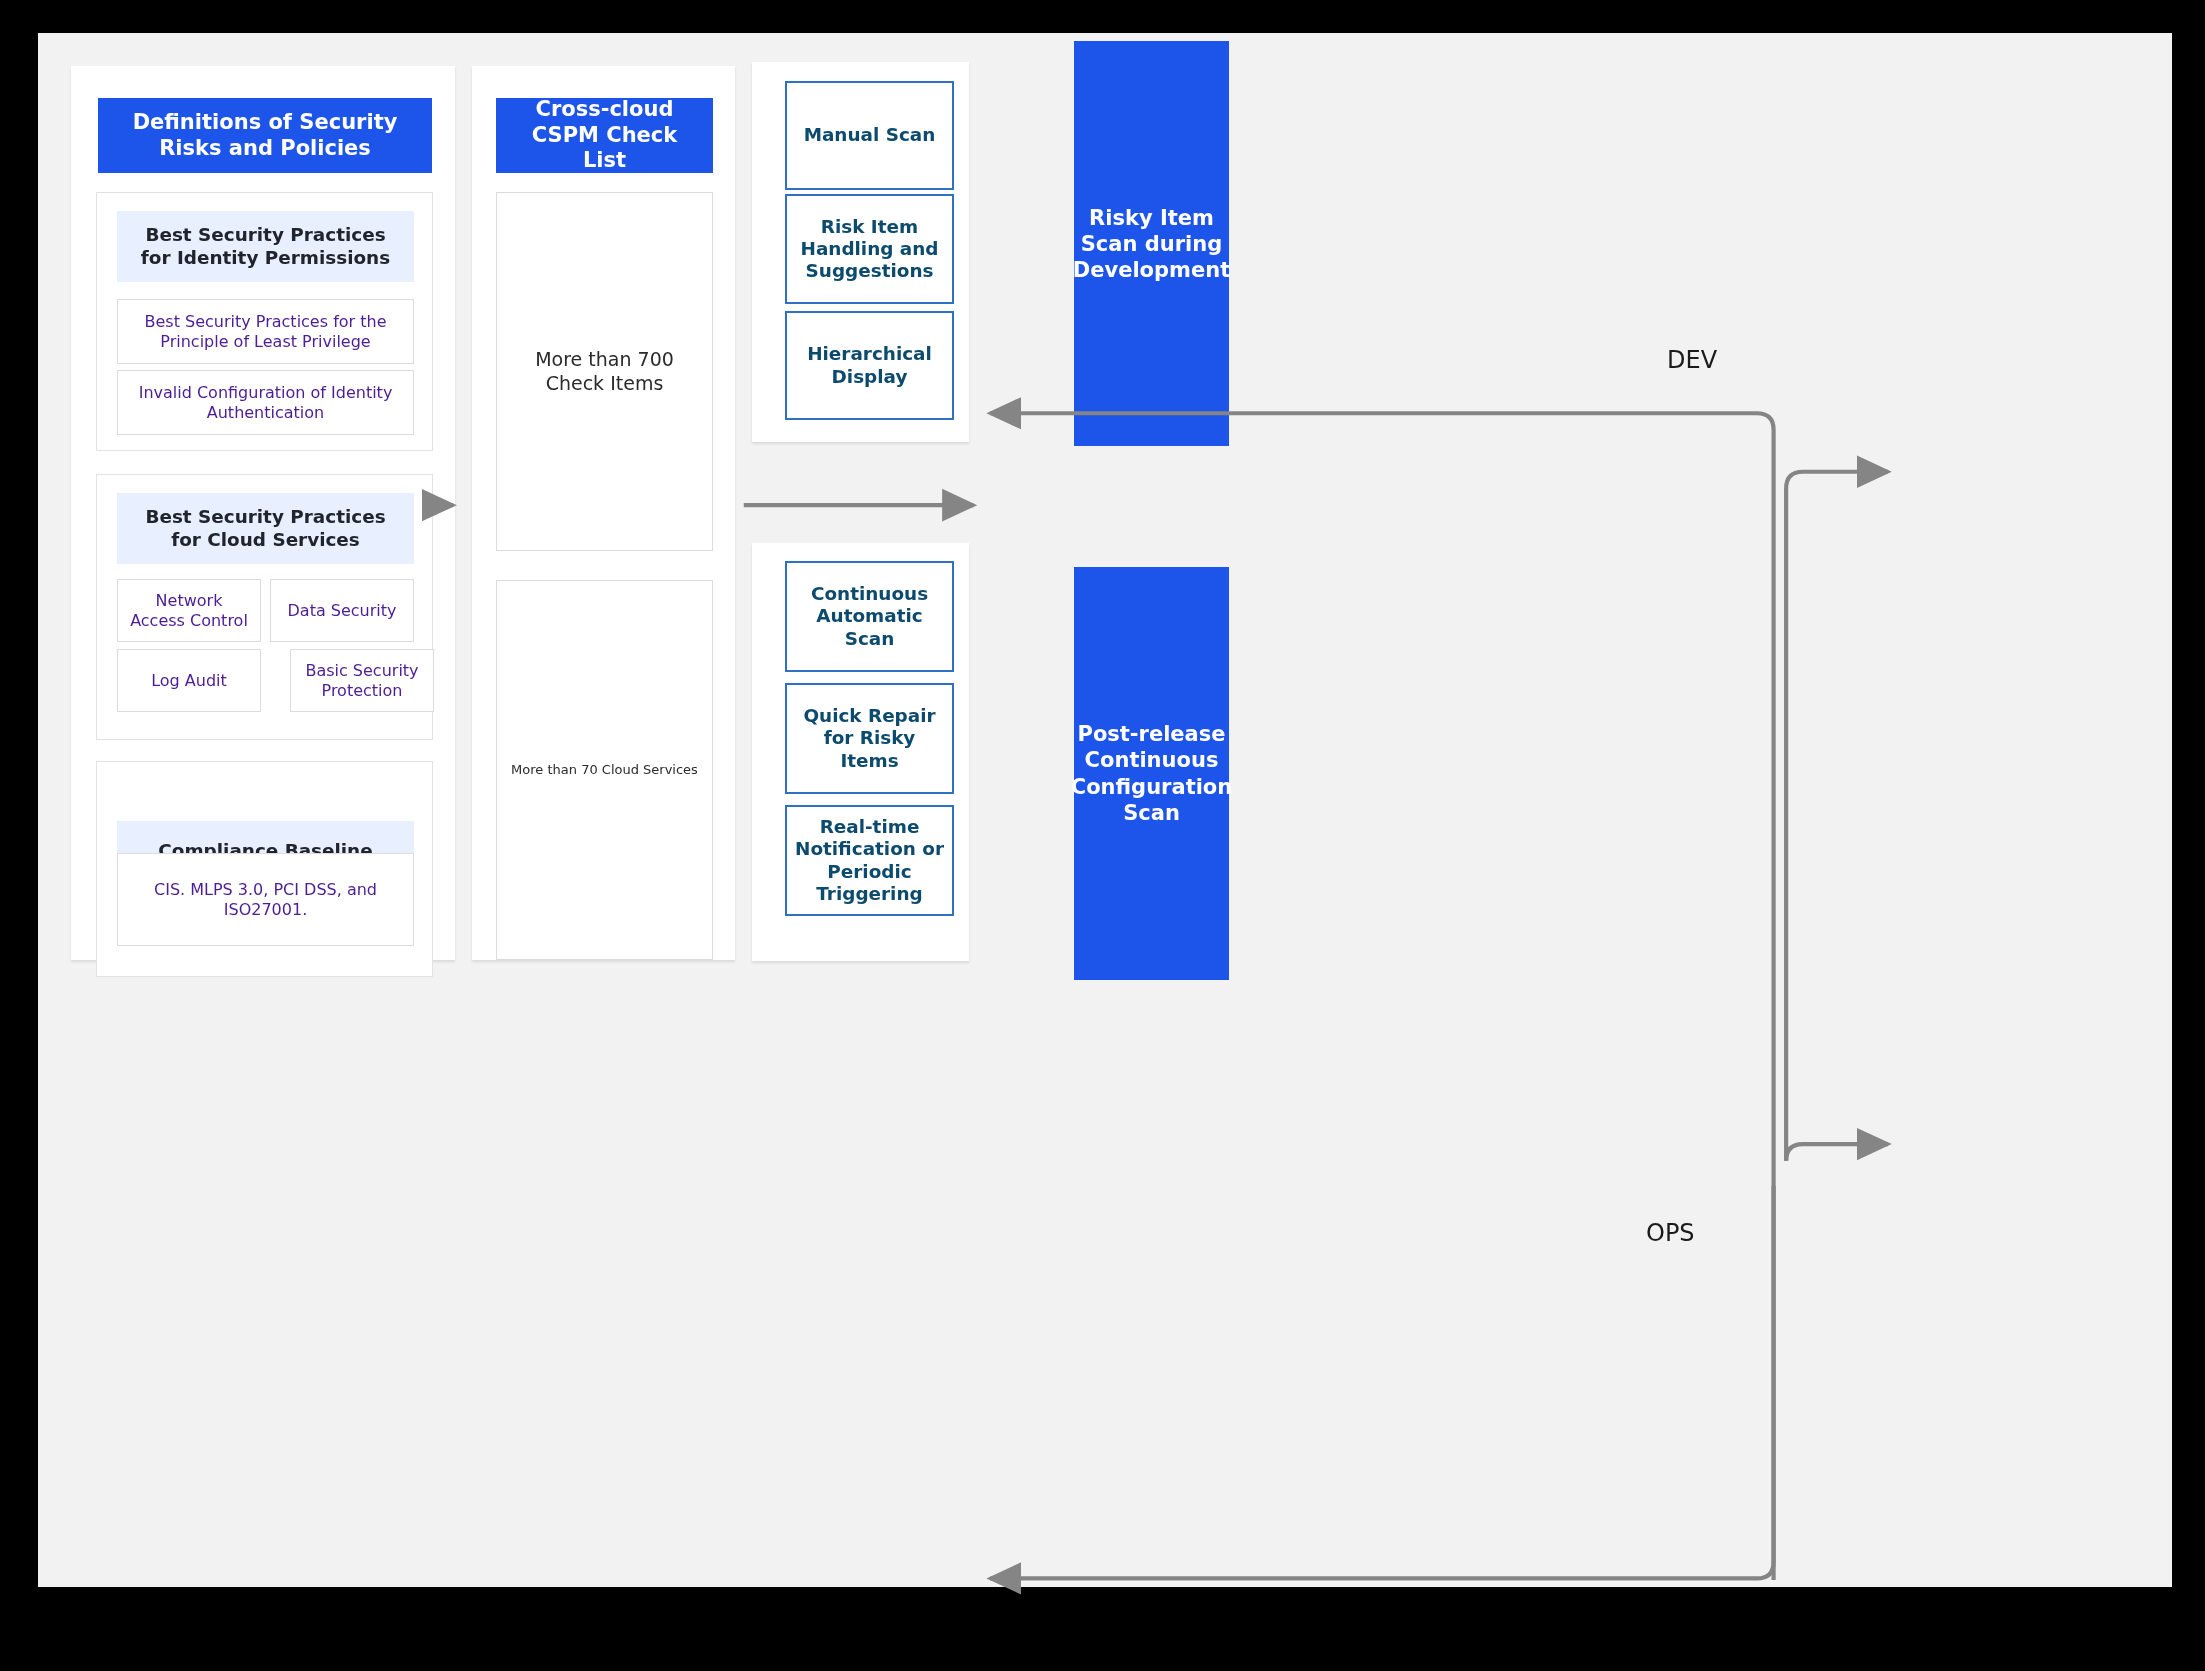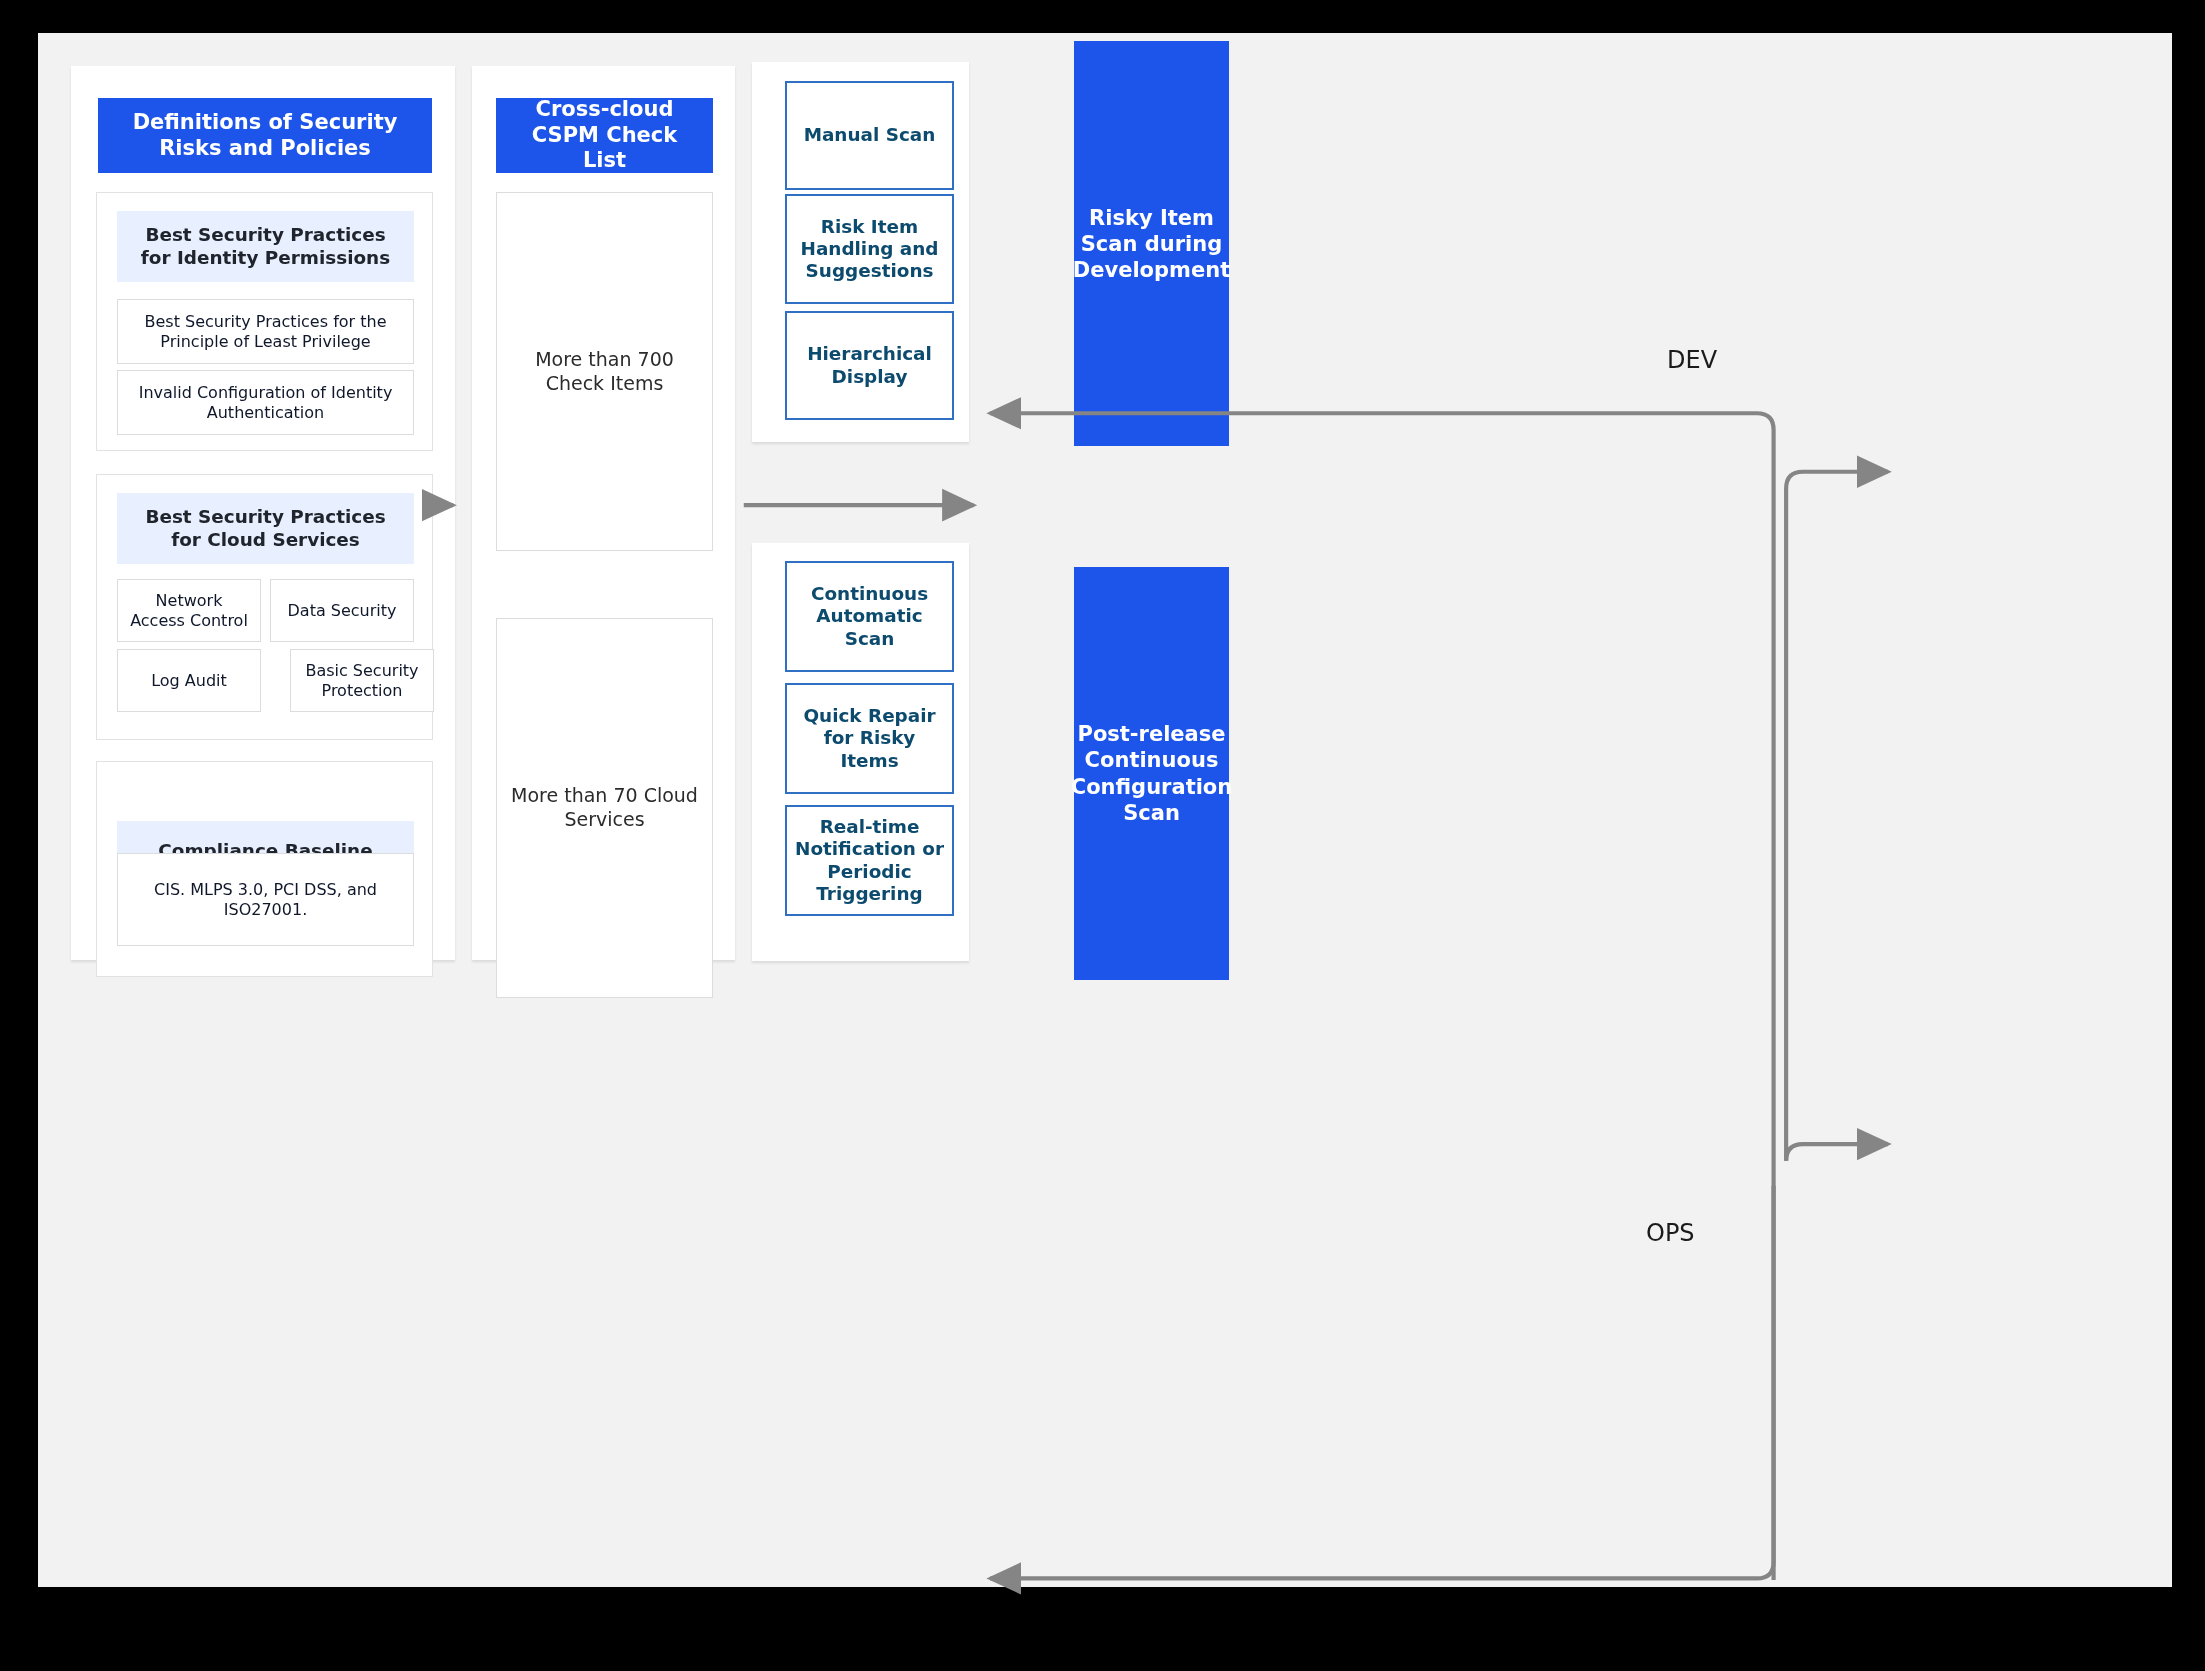--- a/index.html
+++ b/index.html
@@ -27,21 +27,21 @@
   .lbtitle{
     position:absolute;background:#e8efff;color:#20242c;
     display:flex;align-items:center;justify-content:center;text-align:center;
     font-weight:bold;line-height:1.22;box-sizing:border-box;padding:5px 11.7px;
   }
 
   
   .gbox{
     position:absolute;background:#fff;border:1.7px solid #dcdcdc;box-sizing:border-box;
     display:flex;align-items:center;justify-content:center;text-align:center;
-    color:#0f172a;line-height:1.25;padding:3.3px 8.4px;
+    color:#4c1d95;line-height:1.25;padding:3.3px 8.4px;
   }
 
   
   .group{
     position:absolute;background:#fff;border:1.7px solid #e2e2e2;box-sizing:border-box;
   }
 
   
   .bbox{
     position:absolute;background:#fff;border:2.5px solid #2f6fc4;box-sizing:border-box;
@@ -84,21 +84,21 @@
 
   <div class="group" style="left:58px;top:728px;width:337px;height:216px;"></div>
   <div class="lbtitle" style="left:79px;top:748px;width:297px;height:60px;font-size:18.4px;margin-top:40px;">Compliance Baseline</div>
   <div class="gbox" style="left:79px;top:820px;width:297px;height:93px;font-size:16px;">CIS. MLPS 3.0, PCI DSS, and ISO27001.</div>
 
   <div class="panel shadow" style="left:434px;top:33px;width:263px;height:894px;"></div>
 
   <div class="bluehead" style="left:458px;top:65px;width:217px;height:75px;font-size:21px;">Cross-cloud CSPM Check List</div>
 
   <div class="gbox" style="left:458px;top:159px;width:217px;height:359px;font-size:19px;color:#2b2b2b;">More than 700 Check Items</div>
-  <div class="gbox" style="left:458px;top:547px;width:217px;height:380px;font-size:19px;color:#2b2b2b;margin-top:38px;">More than 70 Cloud Services</div>
+  <div class="gbox" style="left:458px;top:547px;width:217px;height:380px;font-size:13px;color:#2b2b2b;">More than 70 Cloud Services</div>
 
   <div class="panel shadow" style="left:714px;top:29px;width:217px;height:380px;"></div>
   <div class="bbox" style="left:739px;top:48px;width:169px;height:109px;font-size:18.4px;">Manual Scan</div>
   <div class="bbox" style="left:739px;top:161px;width:169px;height:110px;font-size:18.4px;">Risk Item Handling and Suggestions</div>
   <div class="bbox" style="left:739px;top:278px;width:169px;height:109px;font-size:18.4px;">Hierarchical Display</div>
 
   <div class="panel shadow" style="left:714px;top:510px;width:217px;height:418px;"></div>
   <div class="bbox" style="left:739px;top:528px;width:169px;height:111px;font-size:18.4px;">Continuous Automatic Scan</div>
   <div class="bbox" style="left:739px;top:650px;width:169px;height:111px;font-size:18.4px;">Quick Repair for Risky Items</div>
   <div class="bbox" style="left:739px;top:772px;width:169px;height:111px;font-size:18.4px;">Real-time Notification or Periodic Triggering</div>

